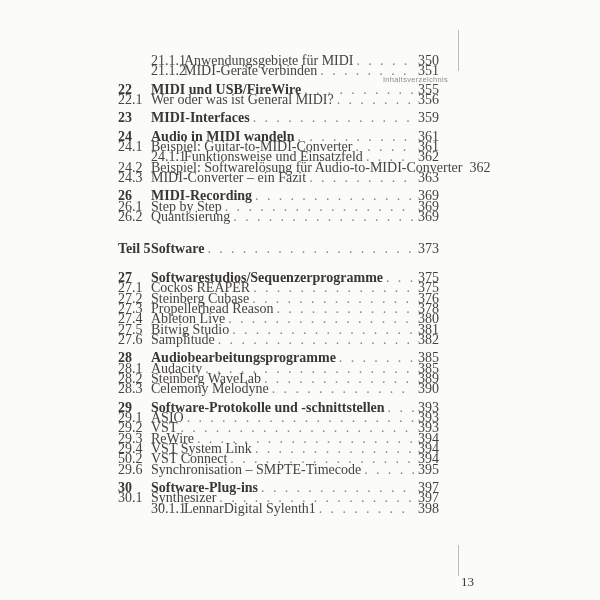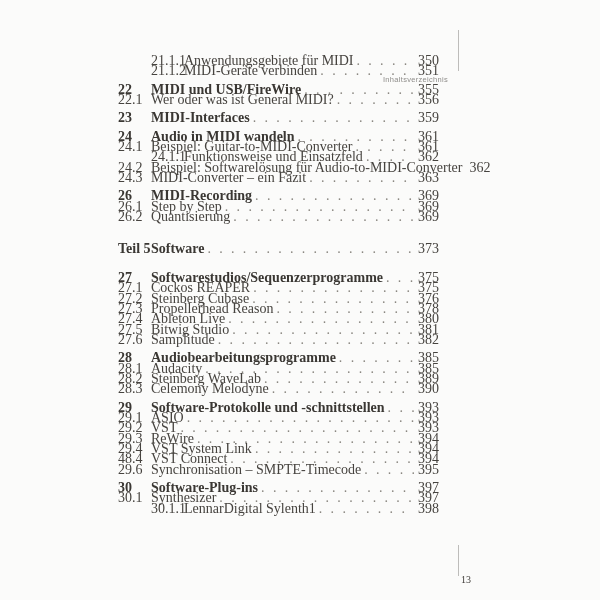--- a/index.html
+++ b/index.html
@@ -30,21 +30,21 @@
     left: 458px;
     width: 1px;
     background: #bdbcba;
   }
   .vline.top { top: 30px; height: 41px; }
   .vline.bottom { top: 545px; height: 31px; }
   .folio {
     position: absolute;
     left: 461px;
     top: 574px;
-    font-size: 10px;
+    font-size: 13px;
     color: #3c3935;
   }
   .toc {
     position: absolute;
     left: 118px;
     top: 56px;
     width: 322px;
   }
   .group + .group { margin-top: 8px; }
   .group.part { margin-top: 22px; }
@@ -287,21 +287,21 @@
         <span class="dots"></span>
         <span class="page">394</span>
       </div>
       <div class="row lvl2">
         <span class="num">29.4</span>
         <span class="title">VST System Link</span>
         <span class="dots"></span>
         <span class="page">394</span>
       </div>
       <div class="row lvl2">
-        <span class="num">48.4</span>
+        <span class="num">50.2</span>
         <span class="title">VST Connect</span>
         <span class="dots"></span>
         <span class="page">394</span>
       </div>
       <div class="row lvl2">
         <span class="num">29.6</span>
         <span class="title">Synchronisation – SMPTE-Timecode</span>
         <span class="dots"></span>
         <span class="page">395</span>
       </div>

